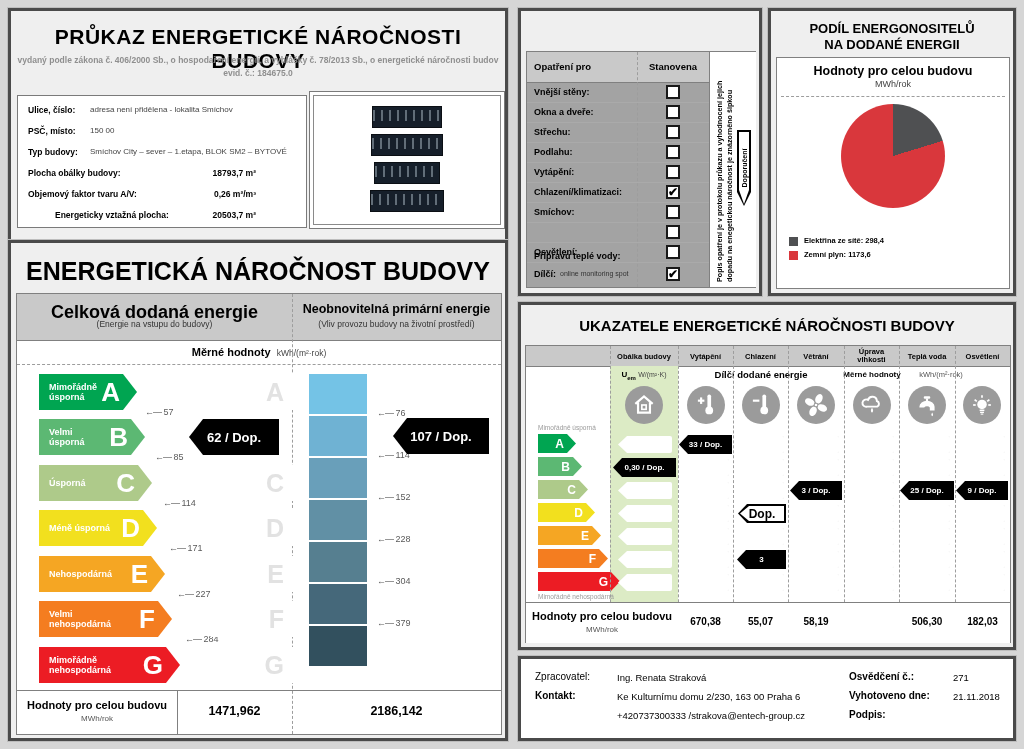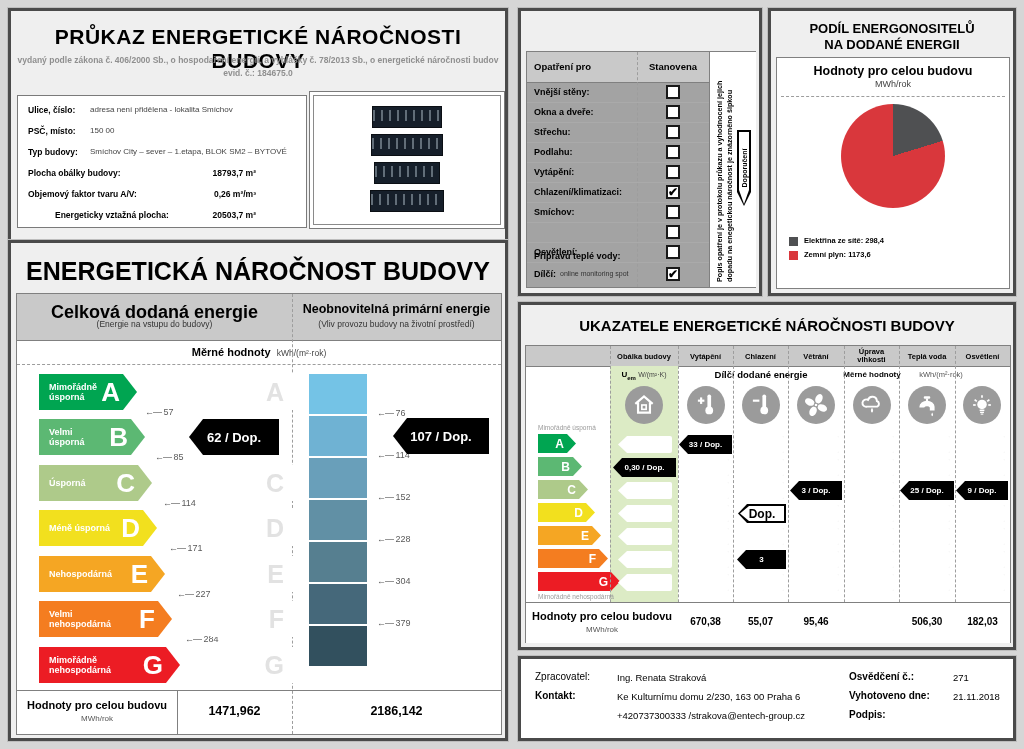--- a/index.html
+++ b/index.html
@@ -478,21 +478,21 @@
       <div class="vdash" style="left:262px; top:0; height:296px;"></div>
       <div class="vdash" style="left:318px; top:0; height:296px;"></div>
       <div class="vdash" style="left:373px; top:0; height:296px;"></div>
       <div class="vdash" style="left:429px; top:0; height:296px;"></div>
 
       <div class="abs" style="left:0; top:256px; width:484px; height:40px; border-top:1px solid #808080; background:#fff;">
         <div class="abs ctr" style="left:0; top:7px; width:152px; font-size:11px; font-weight:bold;">Hodnoty pro celou budovu</div>
         <div class="abs ctr" style="left:0; top:22px; width:152px; font-size:8px; color:#555;">MWh/rok</div>
         <div class="abs ctr" style="left:152px; top:13px; width:55px; font-size:10px; font-weight:bold;">670,38</div>
         <div class="abs ctr" style="left:207px; top:13px; width:55px; font-size:10px; font-weight:bold;">55,07</div>
-        <div class="abs ctr" style="left:262px; top:13px; width:56px; font-size:10px; font-weight:bold;">95,46</div>
+        <div class="abs ctr" style="left:262px; top:13px; width:56px; font-size:10px; font-weight:bold;">58,19</div>
         <div class="abs ctr" style="left:318px; top:13px; width:55px; font-size:10px; font-weight:bold;"></div>
         <div class="abs ctr" style="left:373px; top:13px; width:56px; font-size:10px; font-weight:bold;">506,30</div>
         <div class="abs ctr" style="left:429px; top:13px; width:55px; font-size:10px; font-weight:bold;">182,03</div>
       </div>
     </div>
   </div>
 
   <div class="panel" style="left:518px; top:656px; width:498px; height:85px; background:#fff;">
     <div class="abs" style="left:14px;  top:12px; font-size:10px; font-weight:normal;">Zpracovatel:</div>
     <div class="abs" style="left:96px;  top:13px; font-size:9.5px;">Ing. Renata Straková</div>

